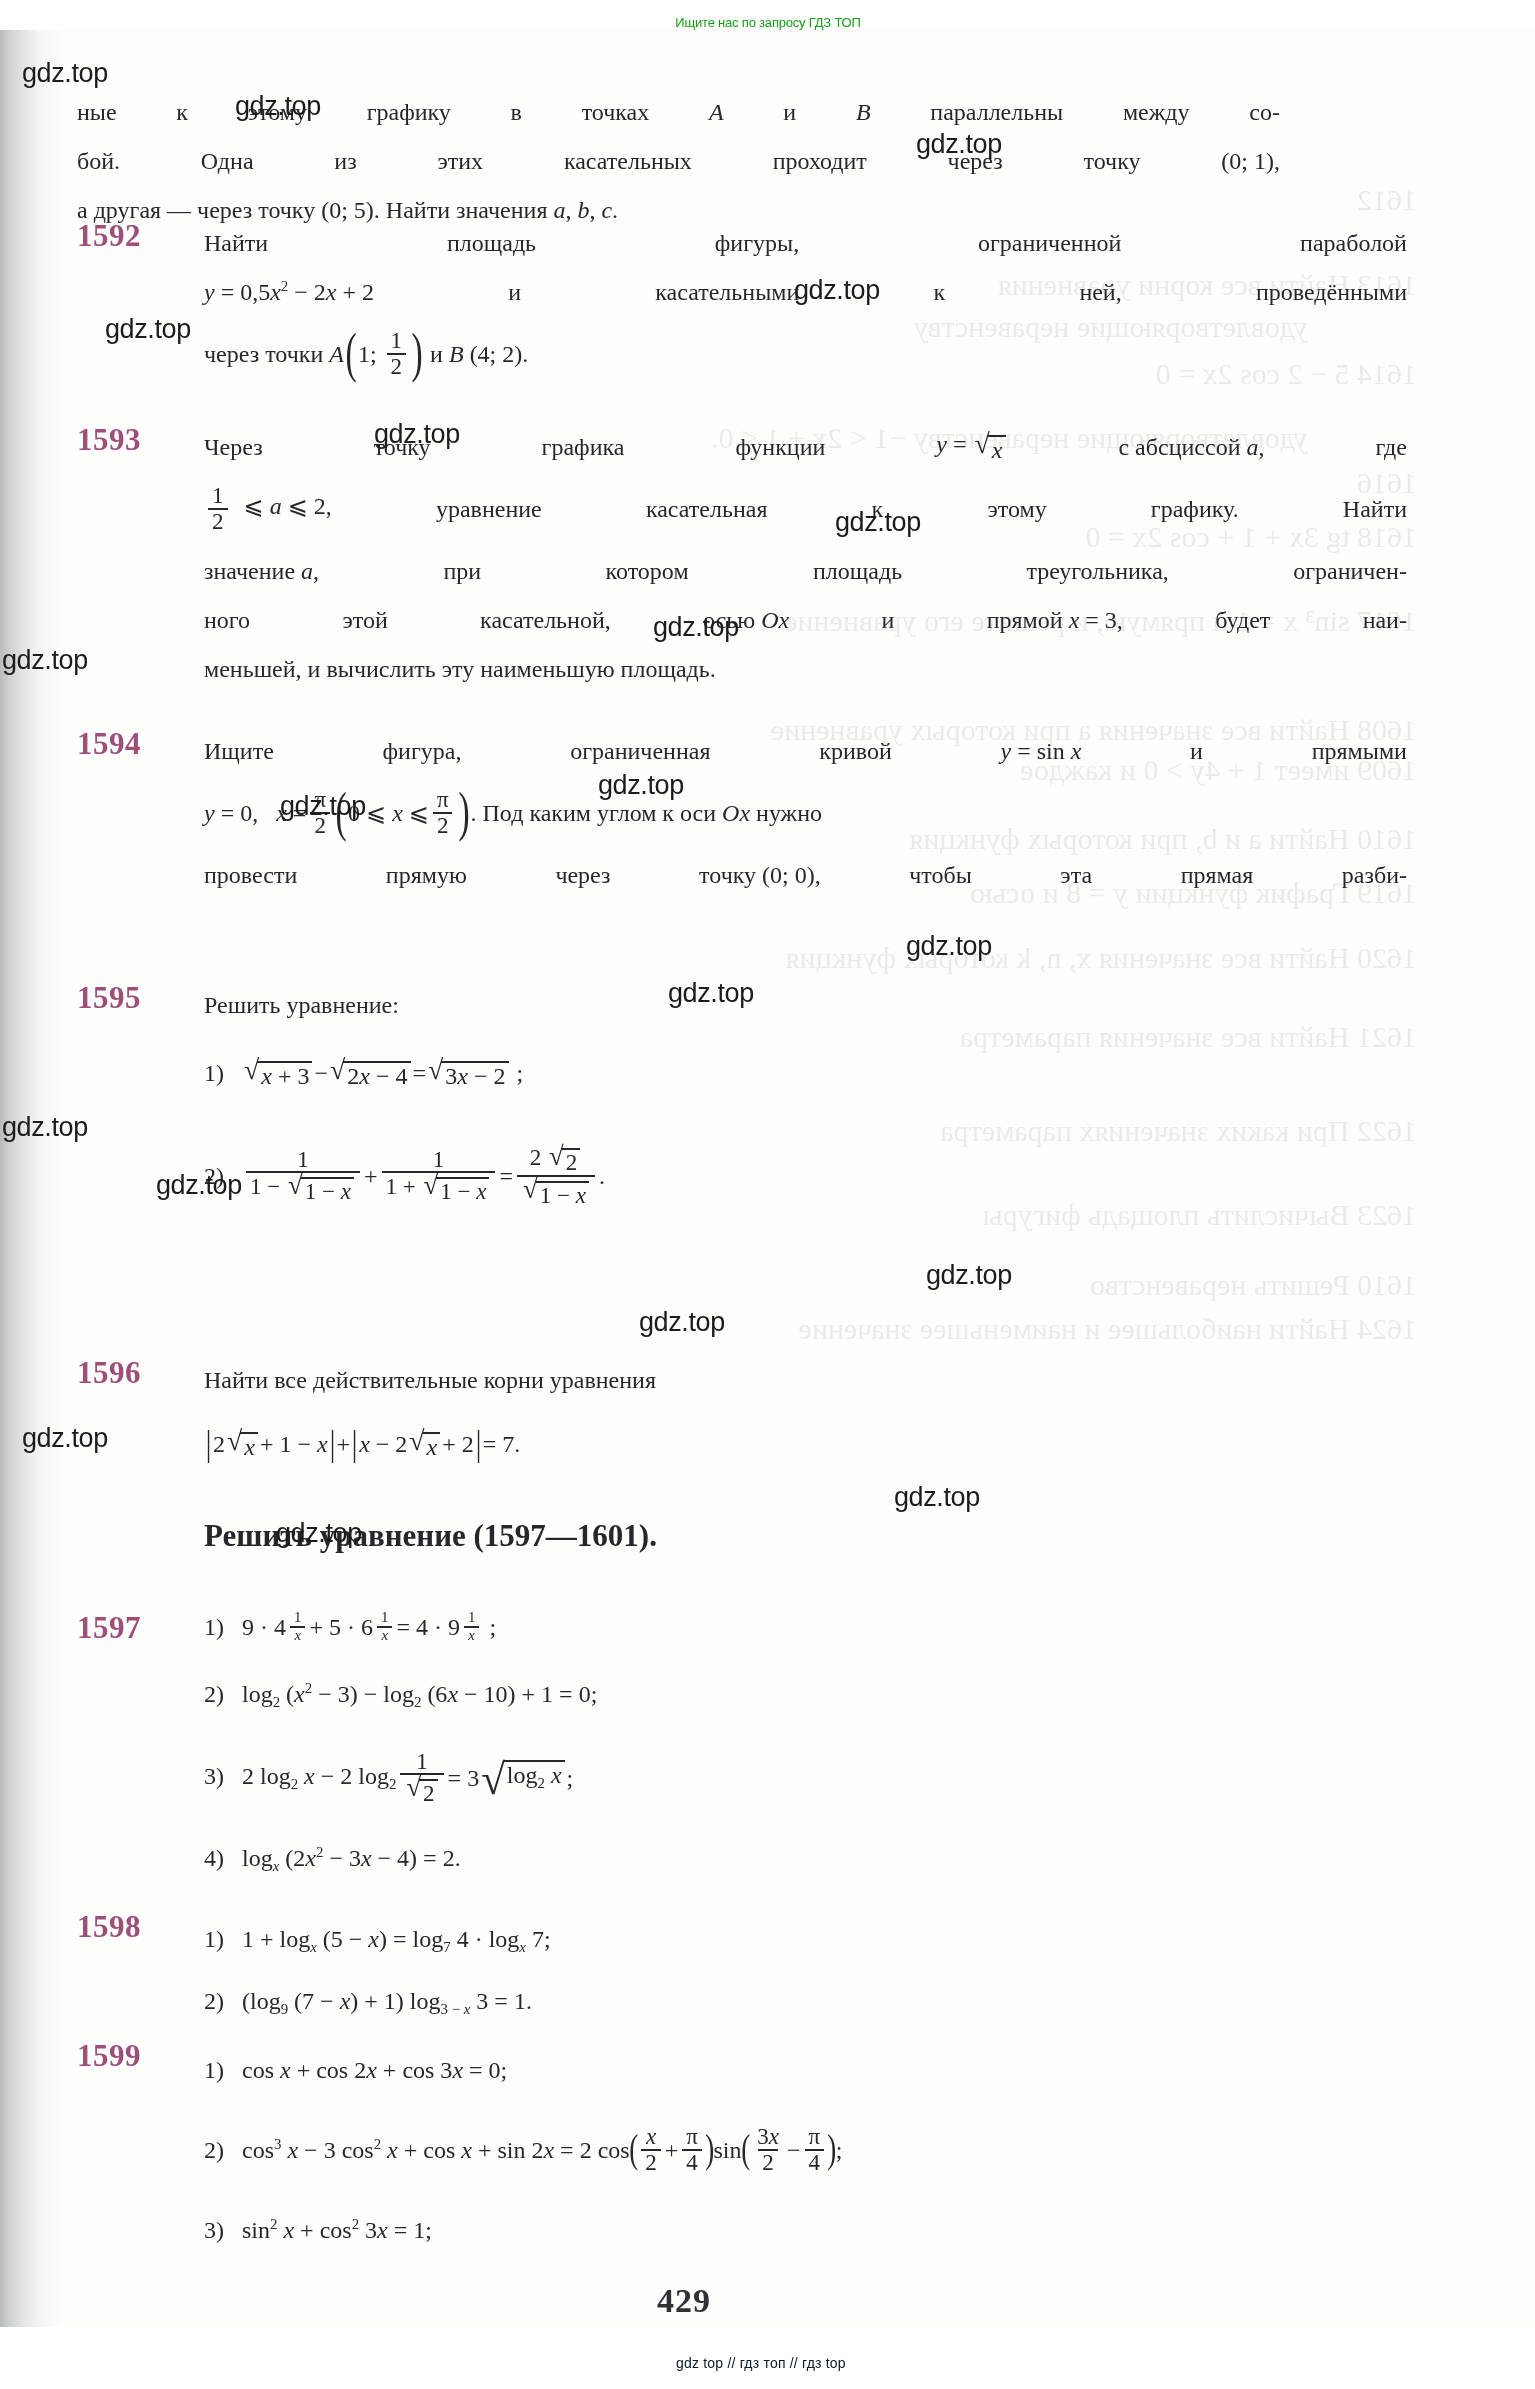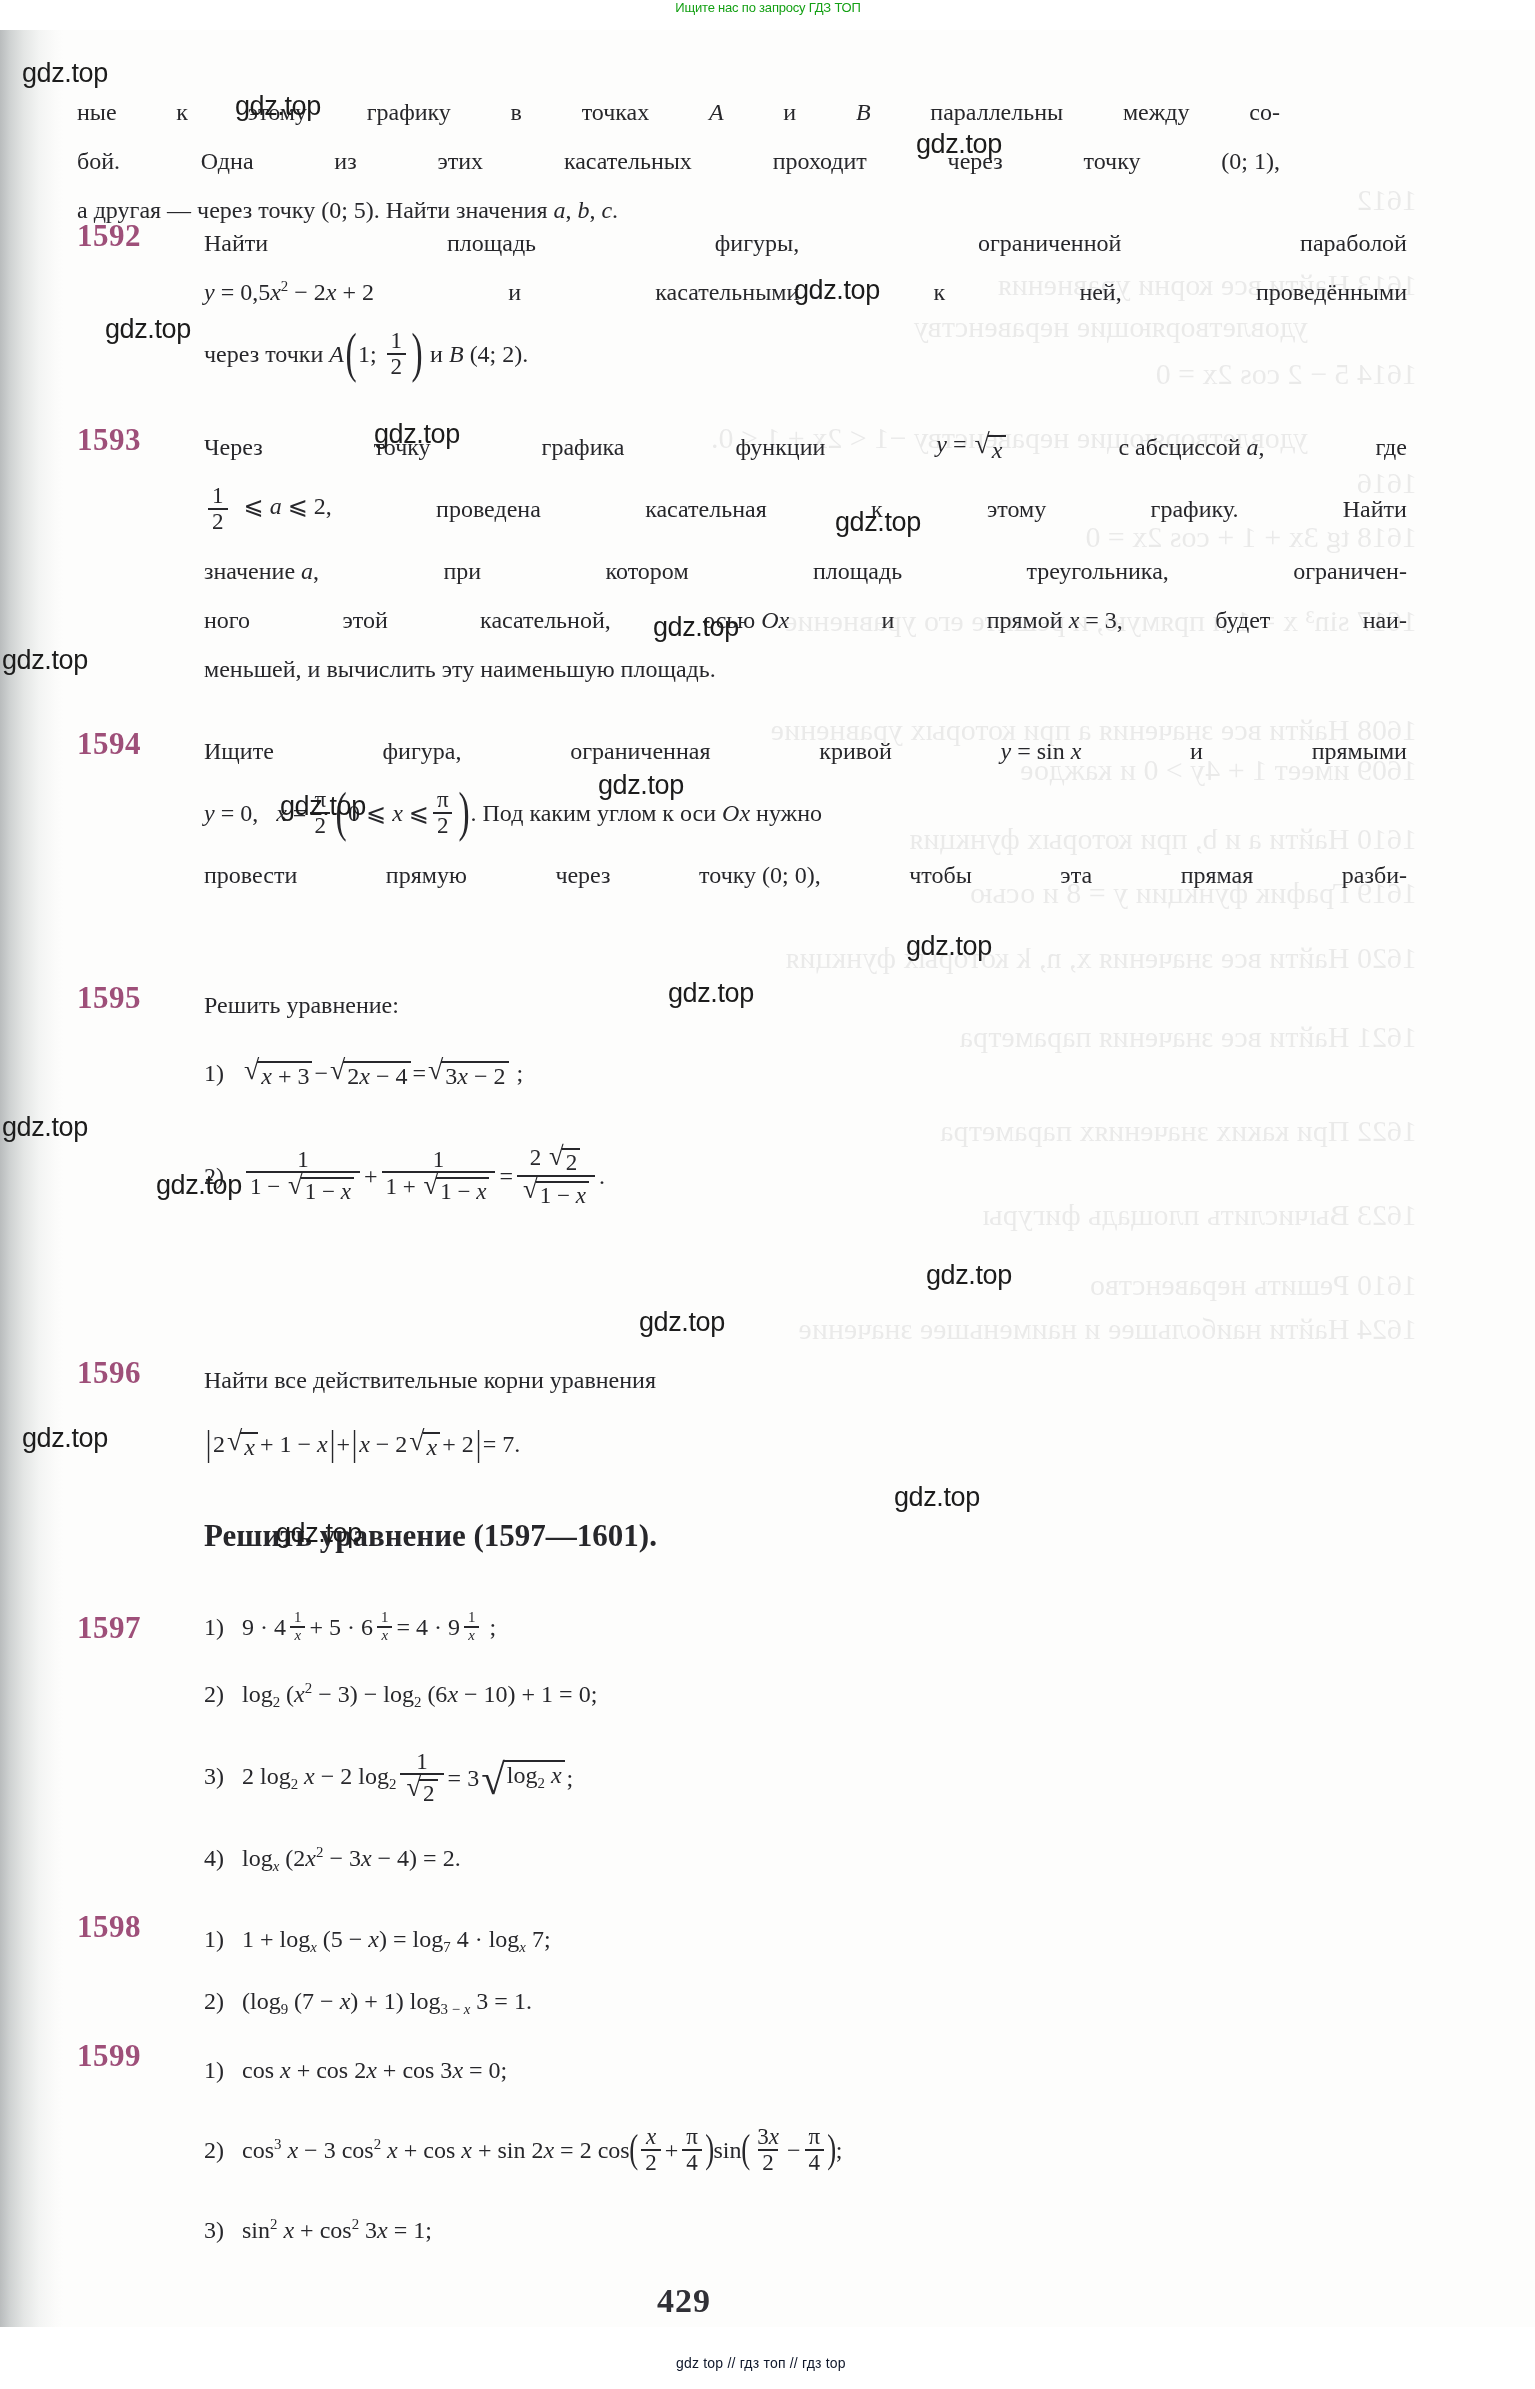--- a/index.html
+++ b/index.html
@@ -8,21 +8,21 @@
     width:1536px; height:2390px;
     background:#ffffff;
     font-family:"Liberation Serif", serif;
     position:relative;
     overflow:hidden;
   }
 
   
   #promo-banner{
     position:absolute; top:0; left:0; width:1536px; height:30px;
-    display:flex; align-items:flex-start; justify-content:center;
+    display:flex; align-items:flex-end; justify-content:center;
     font-family:"Liberation Sans", sans-serif;
     font-size:13px; letter-spacing:-0.2px;
     color:#14a014;
     white-space:nowrap;
   }
 
   
   #page-sheet{
     position:absolute; top:30px; left:0; width:1536px; height:2297px;
     background:#fdfdfc;
@@ -311,21 +311,21 @@
             <span class="txt">где</span>
         </div>
         <div class="ln tall justify">
           <span class="txt">
             <span class="frac">
                 <span class="num">1</span>
                 <span class="den">2</span>
               </span>
             &nbsp;⩽&nbsp;<span class="it">a</span>&nbsp;⩽&nbsp;2,
           </span>
-          <span class="txt">проведена</span>
+          <span class="txt">уравнение</span>
             <span class="txt">касательная</span>
             <span class="txt">к</span>
           <span class="txt">этому</span>
             <span class="txt">графику.</span>
             <span class="txt">Найти</span>
         </div>
         <div class="ln justify">
           <span class="txt">значение&nbsp;<span class="it">a</span>,</span>
             <span class="txt">при</span>
             <span class="txt">котором</span>

